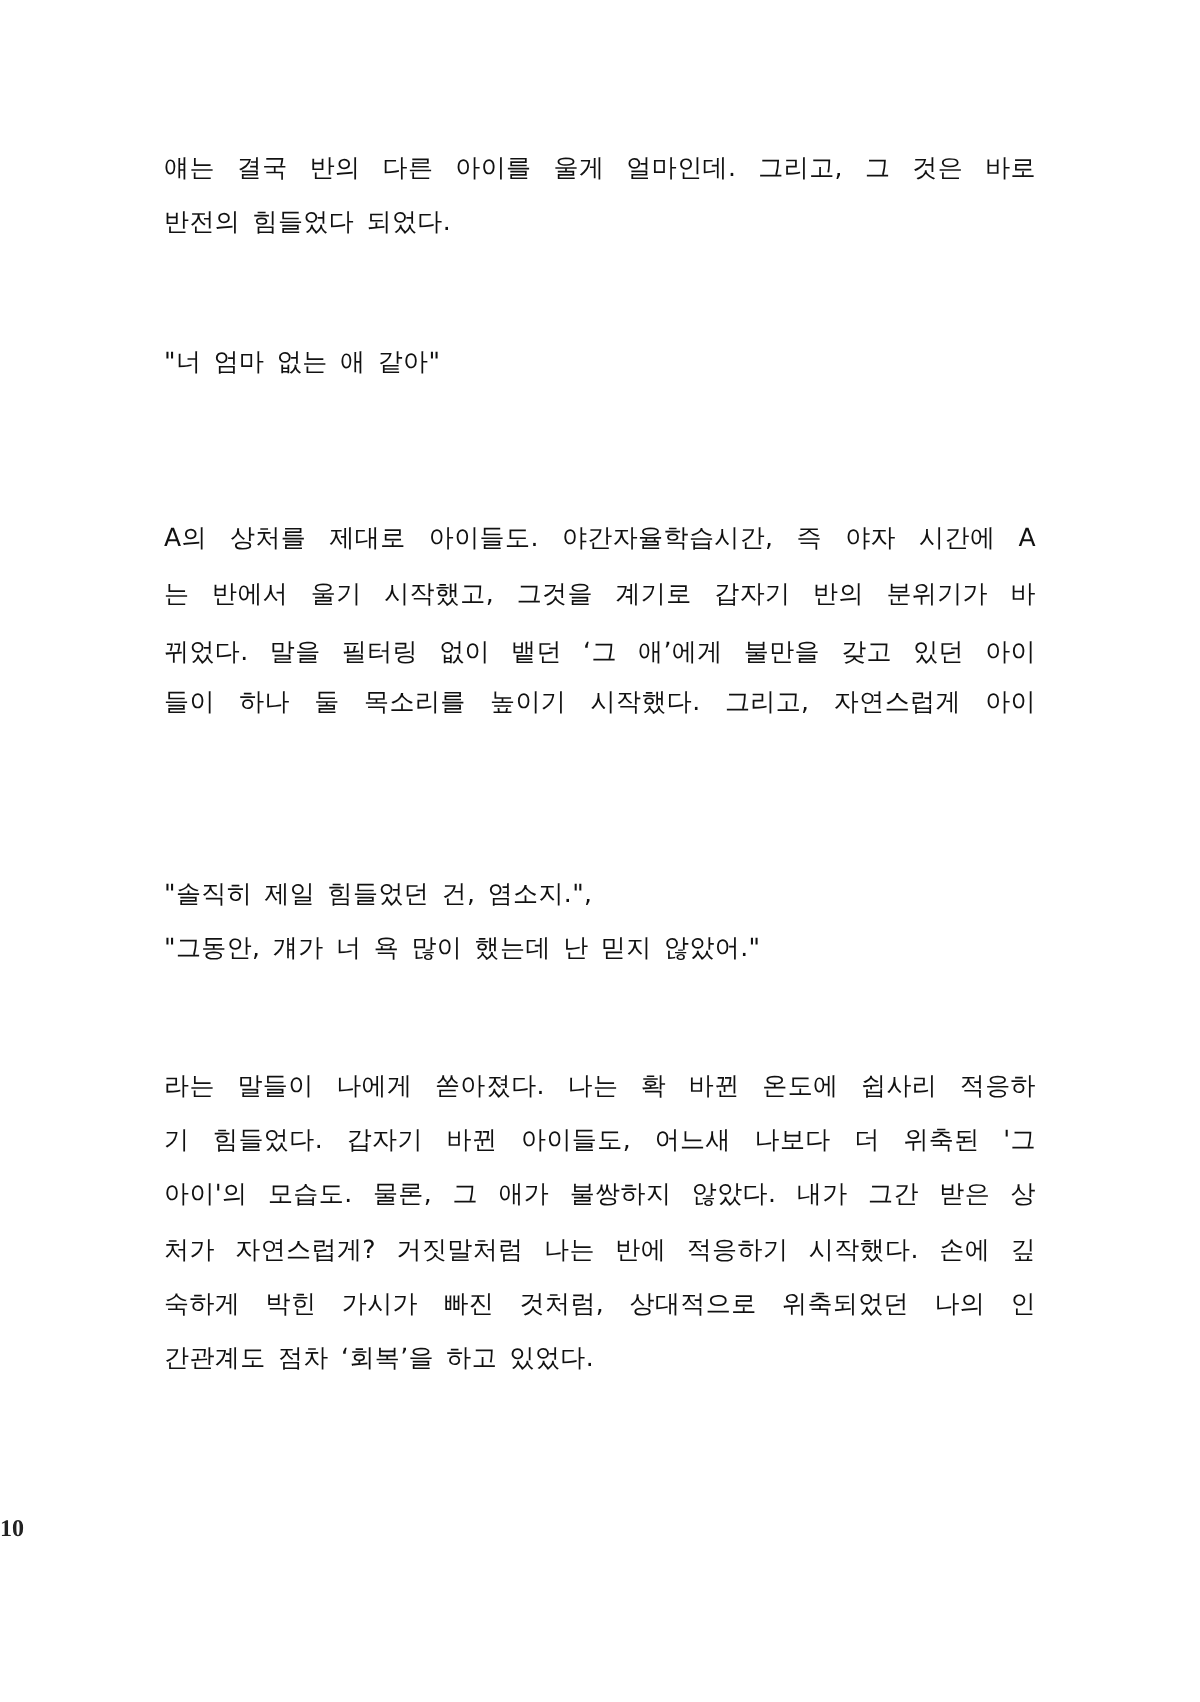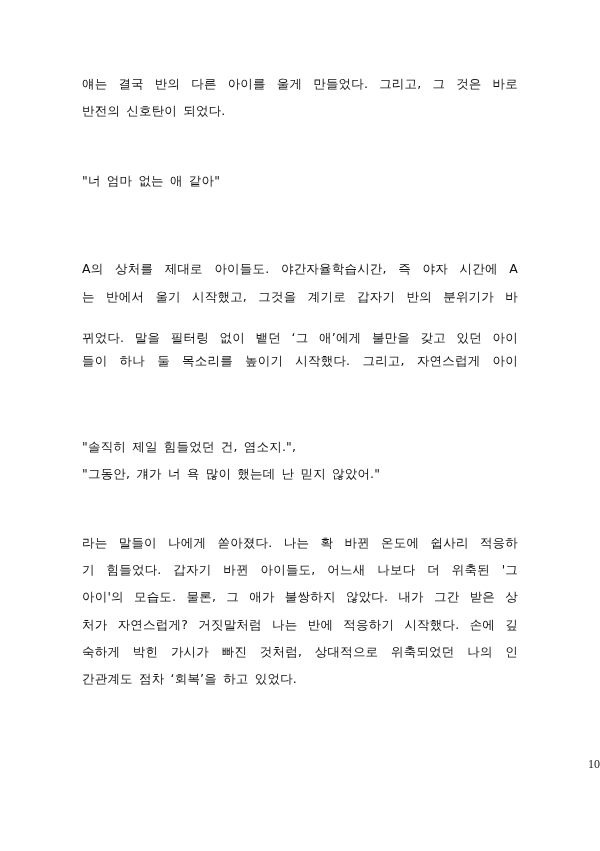--- a/index.html
+++ b/index.html
@@ -22,40 +22,41 @@
     word-spacing: 2px;
   }
   .line.full {
     text-align: justify;
     text-align-last: justify;
   }
   .line b { font-weight: normal; }
   .pagenum {
     position: absolute;
     left: 0; width: 600px; top: 757px;
-    text-align: right;
+    text-align: left;
     font-family: "Liberation Serif", serif;
     font-size: 12px;
     color: #222222;
+    font-weight: bold;
   }
 </style>
 </head>
 <body>
 
 <div class="page">
 
-  <div class="line full" style="top:75px">얘는 결국 반의 다른 아이를 울게 만들었다. 그리고, 그 것은 바로</div>
-  <div class="line" style="top:102px">반전의 신호탄이 되었다.</div>
+  <div class="line full" style="top:75px">얘는 결국 반의 다른 아이를 울게 얼마인데. 그리고, 그 것은 바로</div>
+  <div class="line" style="top:102px">반전의 힘들었다 되었다.</div>
 
   <div class="line" style="top:172px">"너 엄마 없는 애 같아"</div>
 
   <div class="line full" style="top:260px">A의 상처를 제대로 아이들도. 야간자율학습시간, 즉 야자 시간에 A</div>
   <div class="line full" style="top:288px">는 반에서 울기 시작했고, 그것을 계기로 갑자기 반의 분위기가 바</div>
-  <div class="line full" style="top:329px">뀌었다. 말을 필터링 없이 뱉던 ‘그 애’에게 불만을 갖고 있던 아이</div>
-  <div class="line full" style="top:352px">들이 하나 둘 목소리를 높이기 시작했다. 그리고, 자연스럽게 아이</div>
+  <div class="line full" style="top:317px">뀌었다. 말을 필터링 없이 뱉던 ‘그 애’에게 불만을 갖고 있던 아이</div>
+  <div class="line full" style="top:342px">들이 하나 둘 목소리를 높이기 시작했다. 그리고, 자연스럽게 아이</div>
 
   <div class="line" style="top:438px">
     <span>"솔직히 제일 힘들었던 건, </span><b>염소</b><span>지.",</span>
   </div>
   <div class="line" style="top:465px">"그동안, 걔가 너 욕 많이 했는데 난 믿지 않았어."</div>
 
   <div class="line full" style="top:561px">기 힘들었다. 갑자기 바뀐 아이들도, 어느새 나보다 더 위축된 '그</div>
   <div class="line full" style="top:534px">라는 말들이 나에게 쏟아졌다. 나는 확 바뀐 온도에 쉽사리 적응하</div>
   <div class="line full" style="top:588px">아이'의 모습도. 물론, 그 애가 불쌍하지 않았다. 내가 그간 받은 상</div>
   <div class="line full" style="top:616px">처가 자연스럽게? 거짓말처럼 나는 반에 적응하기 시작했다. 손에 깊</div>

